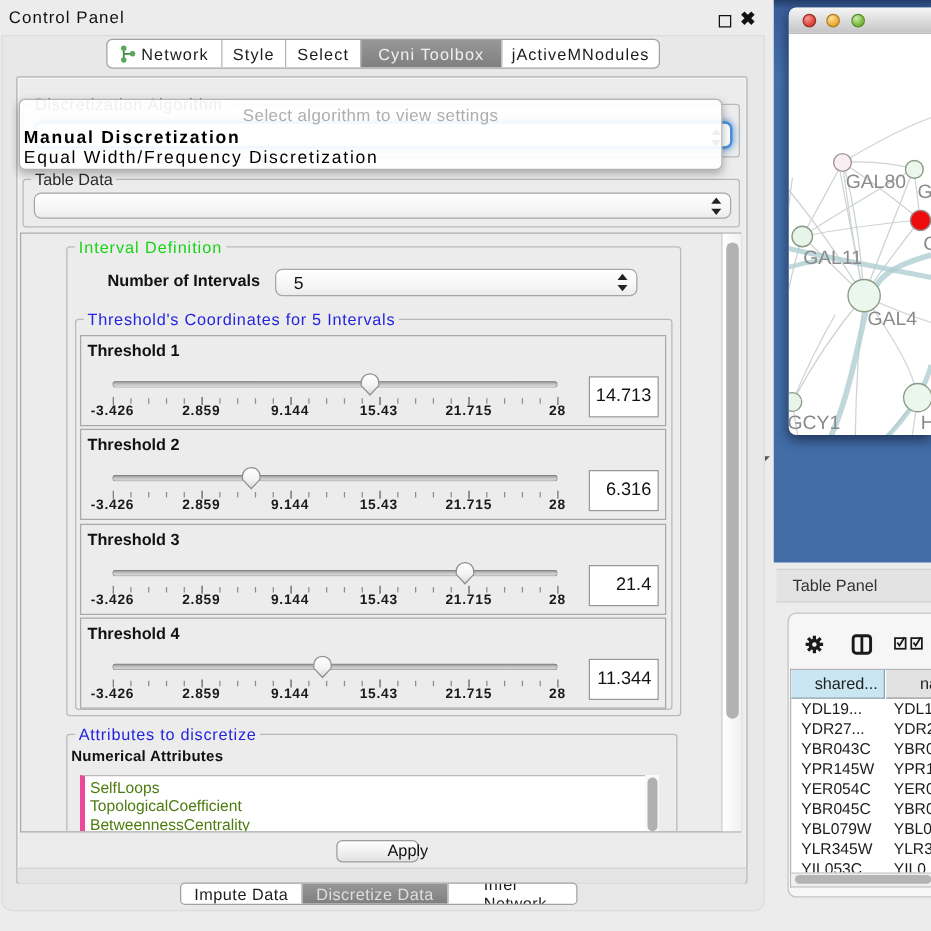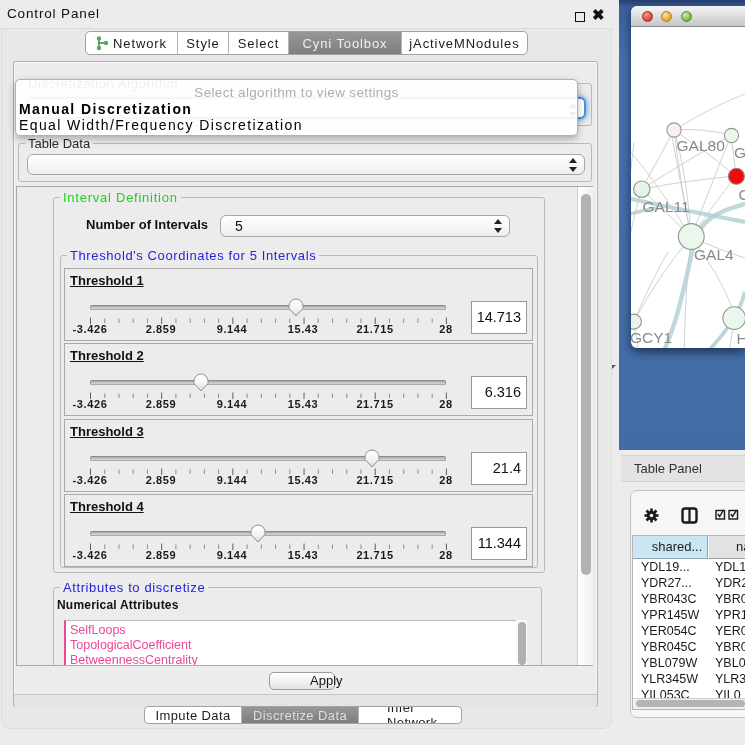--- a/index.html
+++ b/index.html
@@ -7,21 +7,21 @@
   .abs { position:absolute; }
   body { position:relative; }
   .group { position:absolute; border:1px solid #b9b9b9; border-radius:3px; }
   .legend { position:absolute; top:-8px; font-size:13px; line-height:15px; background:#ececec; padding:0 3px; white-space:nowrap; }
   .combo { position:absolute; background:linear-gradient(#ffffff,#f4f4f4 70%,#ececec); border:1px solid #a6a6a6; border-radius:6px; font-size:14px; color:#111; }
   .combo .arr { position:absolute; right:6px; top:50%; width:9px; height:14px; margin-top:-7px; }
   .arr i { position:absolute; left:0; width:0; height:0; border-left:4.5px solid transparent; border-right:4.5px solid transparent; }
   .arr .up { top:0; border-bottom:5px solid #222; }
   .arr .dn { bottom:0; border-top:5px solid #222; }
   .tpanel { position:absolute; left:47px; width:469px; height:73px; background:#ececec; border:1px solid #a9a9a9; }
-  .tpanel .tt { position:absolute; left:5px; top:4px; font-size:13px; font-weight:bold; color:#111;text-decoration:underline; }
+  .tpanel .tt { position:absolute; left:5px; top:4px; font-size:13px; font-weight:bold; color:#111; }
   .track { position:absolute; left:25px; top:36px; width:356px; height:5px; border-radius:3px; background:linear-gradient(#8f8f8f,#c9c9c9 55%,#dcdcdc); box-shadow:inset 0 0 0 0.5px #7e7e7e; }
   .thumb { position:absolute; top:29px; }
   .ticklbl { position:absolute; top:54px; font-size:11px; font-weight:bold; letter-spacing:0.6px; color:#1a1a1a; transform:translateX(-50%); white-space:nowrap; }
   .vfield { position:absolute; left:406px; top:32px; width:56px; height:33px; background:#fff; border:1px solid #989898; font-size:14.5px; color:#111; text-align:right; padding:0 5px 0 0; line-height:31px; }
   .seg { position:absolute; display:flex; background:#fff; border:1px solid #a2a2a2; overflow:hidden; }
   .seg div { letter-spacing:0.9px; display:flex; align-items:center; justify-content:center; color:#1c1c1c; border-right:1px solid #b5b5b5; }
   .seg div:last-child { border-right:none; }
   .bseg div { letter-spacing:0.4px; } .seg .on { background:linear-gradient(#979797,#7f7f7f); color:#f0f0f0; }  .trow { position:absolute; font-size:12.5px; color:#1b1b1b; white-space:nowrap; }
 </style>
 </head>
@@ -263,21 +263,21 @@
       <span class="ticklbl" style="left:238px;">15.43</span>
       <span class="ticklbl" style="left:310px;">21.715</span>
       <span class="ticklbl" style="left:381px;">28</span>
     <div class="vfield">11.344</div>
   </div>
 
   <div class="group" style="left:36px;top:400px;width:489px;height:90px;">
     <span class="legend" style="left:6px;color:#2424dd;letter-spacing:0.6px;">Attributes to discretize</span>
   </div>
   <div class="abs" style="left:40px;top:411px;font-size:12px;font-weight:bold;color:#111;letter-spacing:0.2px;">Numerical Attributes</div>
-  <div class="abs" style="left:47px;top:433px;width:452px;height:45px;background:#fff;border-top:1px solid #bbb;border-left:2px solid #ec4899;font-size:12.5px;color:#ec4899;">
+  <div class="abs" style="left:47px;top:433px;width:452px;height:45px;background:#fff;border-top:1px solid #bbb;border-left:4px solid #ec4899;font-size:12.5px;color:#4d7c0f;">
     <div style="padding:2px 0 0 4px;line-height:15px;">SelfLoops<br>TopologicalCoefficient<br>BetweennessCentrality</div>
   </div>
   <div class="abs" style="left:499px;top:433px;width:11px;height:45px;background:#fafafa;"></div>
   <div class="abs" style="left:500.5px;top:435px;width:8px;height:43px;border-radius:4px;background:#b0b0b0;"></div>
 </div>
 
 <div class="abs" style="left:577px;top:187px;width:16px;height:478px;background:linear-gradient(90deg,#ffffff,#f1f1f1);border-left:1px solid #cfcfcf;"></div>
 <div class="abs" style="left:581px;top:194px;width:10px;height:381px;border-radius:5px;background:#b2b2b2;"></div>
 
 <div class="abs" style="left:269px;top:672px;width:66px;height:18px;background:linear-gradient(#ffffff,#eeeeee 60%,#e2e2e2);border:1px solid #9c9c9c;border-radius:5px;font-size:13px;color:#111;text-align:center;line-height:16px;padding-left:40px;">Apply</div>

